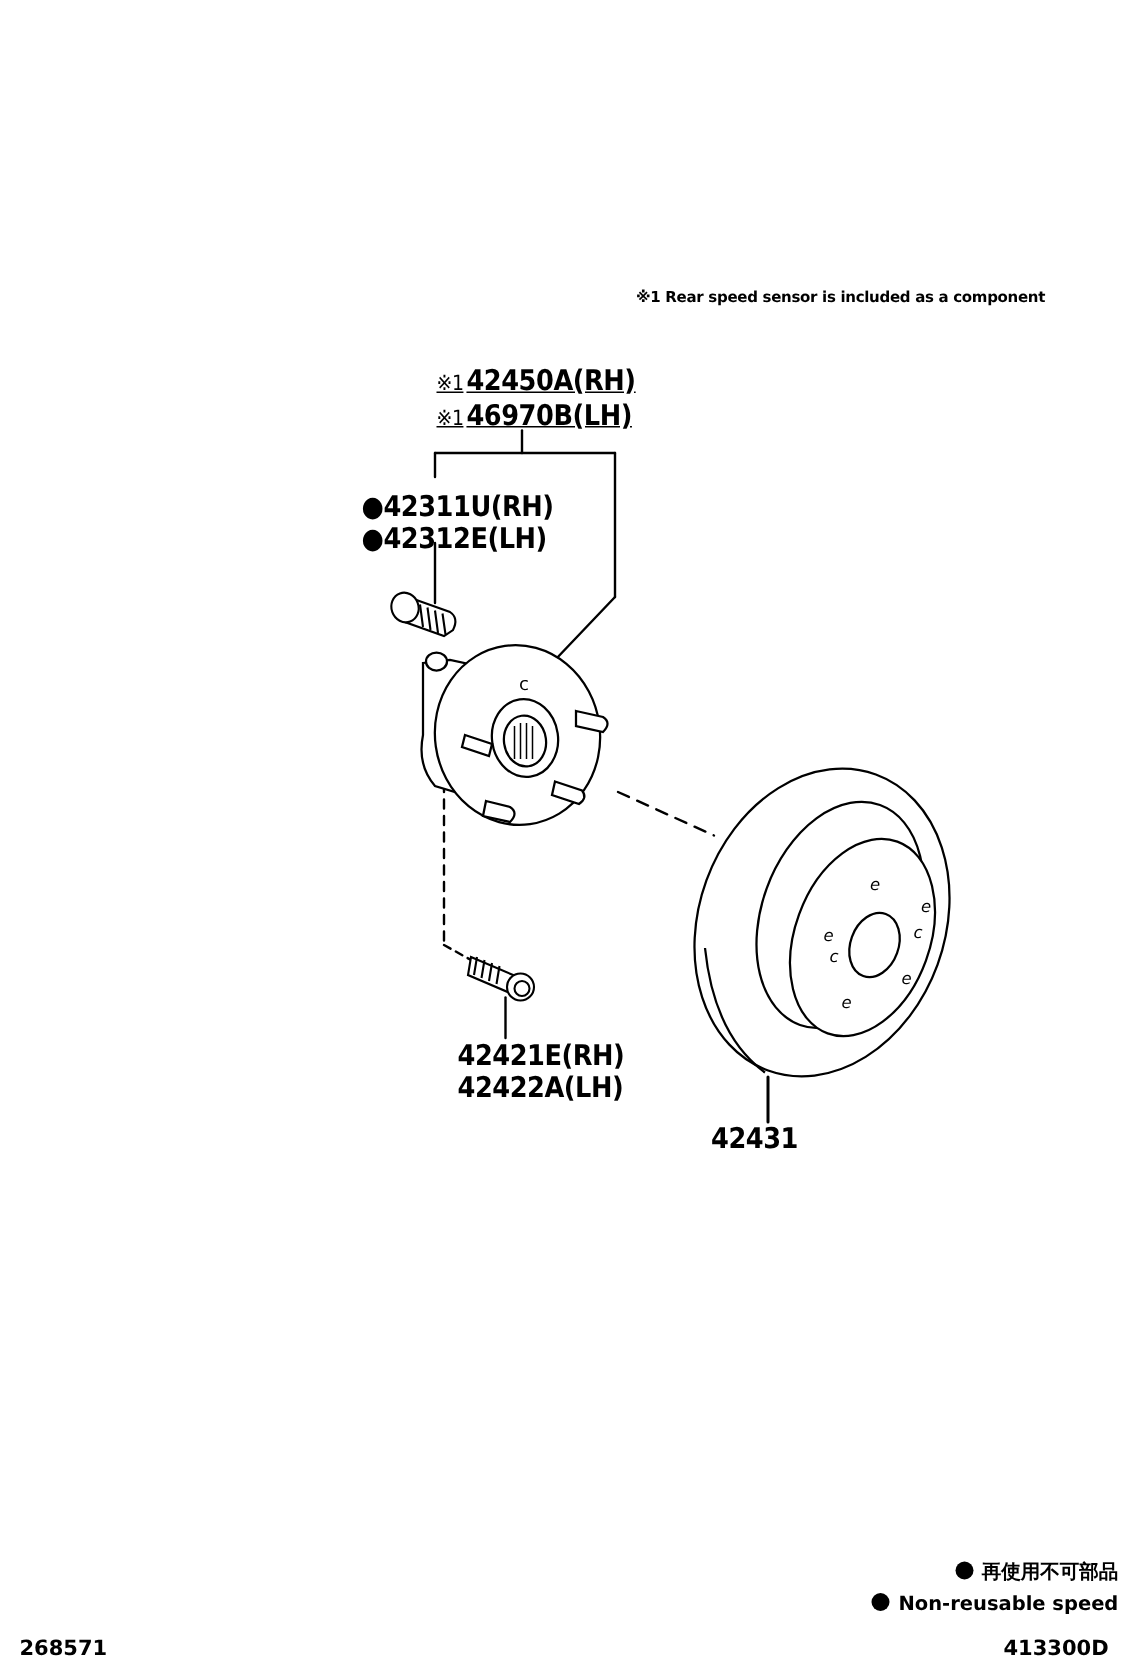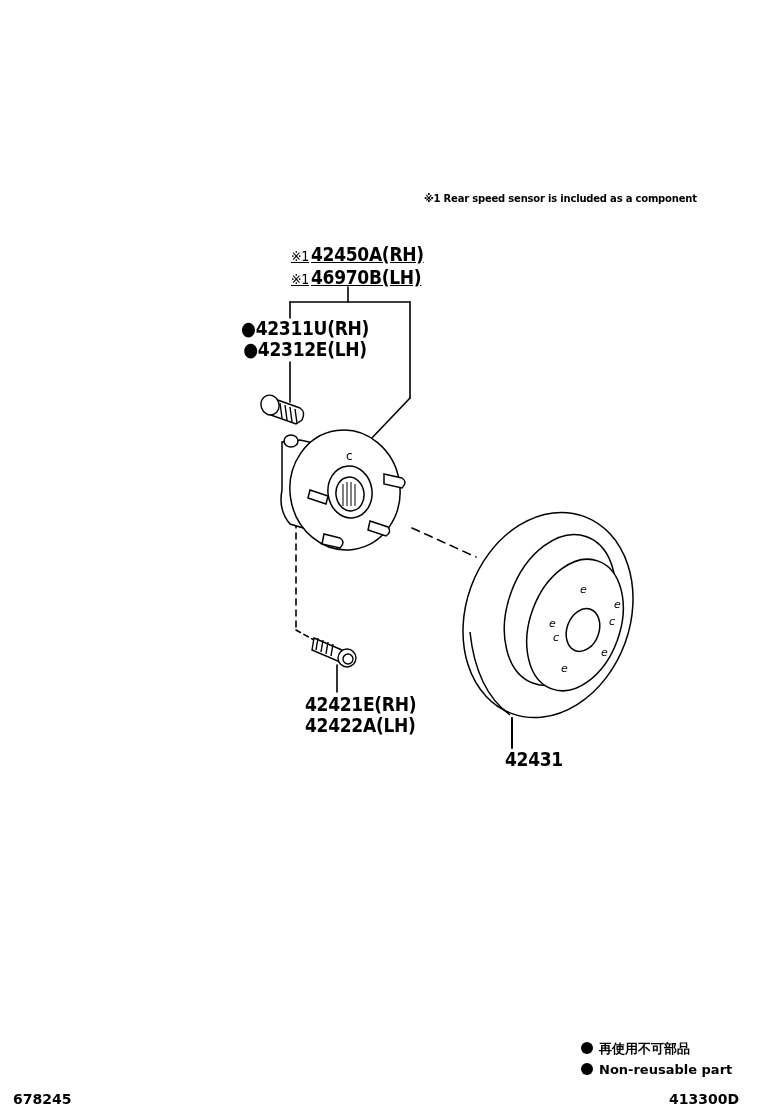--- a/index.html
+++ b/index.html
@@ -1,21 +1,21 @@
 <!DOCTYPE html>
 <html><head>
   <meta charset="utf-8">
   <style>
     html, body { margin: 0; padding: 0; background: #ffffff; }
     body { width: 760px; height: 1112px; position: relative; overflow: hidden; font-family: "DejaVu Sans", sans-serif; color: #000; }
     .abs { position: absolute; }
     .note { left: 397px; top: 193px; font-size: 10px; font-weight: bold; white-space: nowrap; letter-spacing: -0.2px; margin-left: 27px; }
     .label { font-family: "DejaVu Sans Condensed", "DejaVu Sans", sans-serif; font-weight: bold; font-size: 19px; line-height: 21px; white-space: nowrap; letter-spacing: -0.3px; }
     .mark { font-size: 14px; font-weight: normal; margin-right: 2px; }
-    .legend { font-size: 13px; font-weight: bold; white-space: nowrap; line-height: 21px; }
+    .legend { font-size: 13px; font-weight: bold; white-space: nowrap; line-height: 21px; text-align: right; }
     .dot { display: inline-block; width: 12px; height: 12px; border-radius: 50%; background: #000; vertical-align: -1px; margin-right: 6px; }
     .code { font-size: 14px; font-weight: bold; }
     svg { position: absolute; left: 0; top: 0; }
   </style>
 </head>
 <body>
 
 <svg width="760" height="1112" viewBox="0 0 760 1112">
   <g fill="none" stroke="#000" stroke-width="1.6" stroke-linecap="round">
 
@@ -86,33 +86,33 @@
 <div class="abs note">
   <span>※1</span>
   <span>Rear speed sensor is included as a component</span>
 </div>
 
 <div class="abs label" style="left:291px; top:244px;text-decoration:underline;">
   <div><span class="mark">※1</span><span>42450A(RH)</span></div>
   <div><span class="mark">※1</span><span>46970B(LH)</span></div>
 </div>
 
-<div class="abs label" style="left:241px; top:318px;text-align:center;">
+<div class="abs label" style="left:241px; top:328px;">
   <div><span>●</span><span>42311U(RH)</span></div>
   <div><span>●</span><span>42312E(LH)</span></div>
 </div>
 
 <div class="abs label" style="left:305px; top:694px;">
   <div>42421E(RH)</div>
   <div>42422A(LH)</div>
 </div>
 
-<div class="abs label" style="left:505px; top:749px;">
+<div class="abs label" style="left:474px; top:749px;">
   <div>42431</div>
 </div>
 
 <div class="abs legend" style="left:581px; top:1038px;">
   <div><span class="dot"></span><span>再使用不可部品</span></div>
-  <div><span class="dot"></span><span>Non-reusable part</span></div>
+  <div><span class="dot"></span><span>Non-reusable speed</span></div>
 </div>
 
-<div class="abs code" style="left:13px; top:1091px;">678245</div>
+<div class="abs code" style="left:13px; top:1091px;">268571</div>
 <div class="abs code" style="left:669px; top:1091px;">413300D</div>
 
 </body></html>

